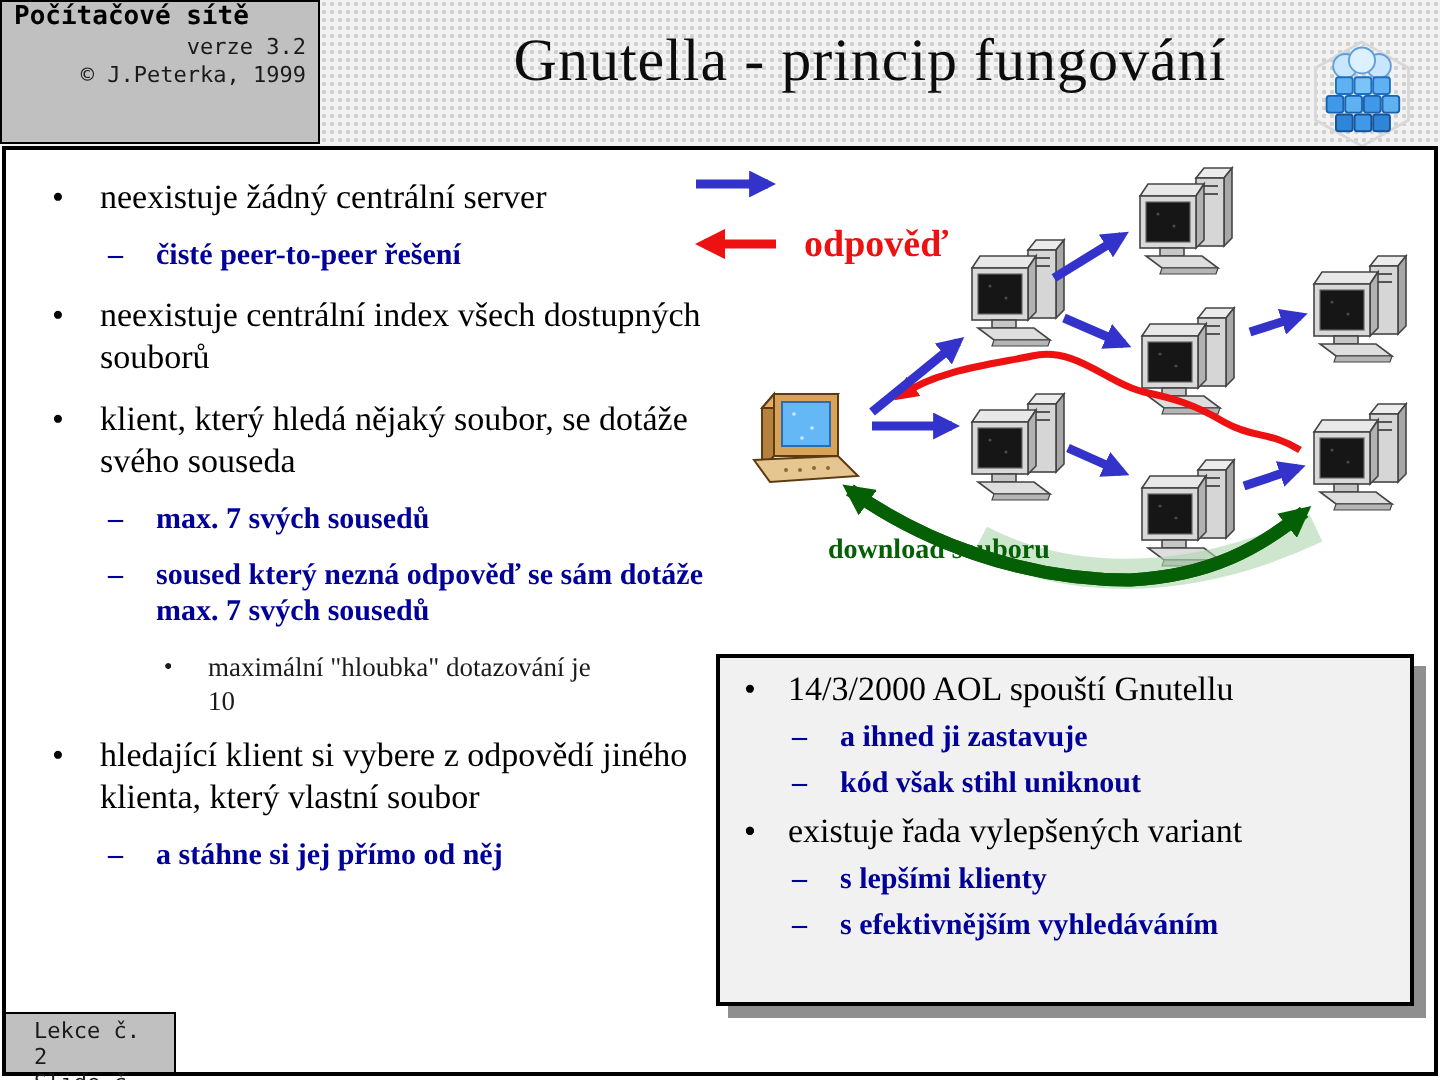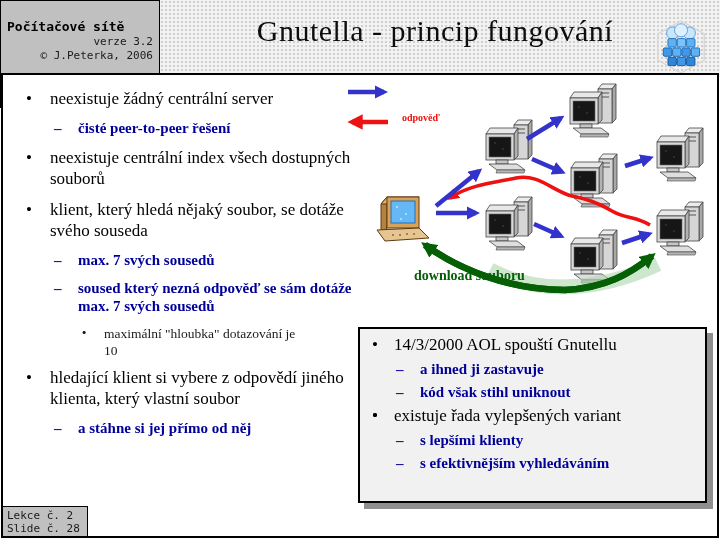--- a/index.html
+++ b/index.html
@@ -6,21 +6,21 @@
   .slide{position:relative;width:720px;height:540px;background:#fff;overflow:hidden;
          font-family:"Liberation Serif","DejaVu Serif",serif;}
 
   
   .top-strip{position:absolute;left:0;top:0;width:720px;height:75px;
     background-color:#f2f2f2;
     background-image:radial-gradient(#cfcfcf 1px, transparent 1.2px);
     background-size:4px 4px;}
   .header-box{position:absolute;left:0;top:0;width:146px;height:70px;
     background:var(--headerGray,#c0c0c0);border:1px solid #000;
-    padding:18px 6px;box-sizing:content-box;
+    padding:0 6px;box-sizing:content-box;
     font-family:"DejaVu Sans Mono","Liberation Mono",monospace;}
   .course-title{font-size:13px;font-weight:bold;color:#000;line-height:16px;}
   .header-meta{font-size:11px;color:#1a1a1a;line-height:14px;text-align:right;}
   .slide-title{position:absolute;left:200px;top:14px;width:470px;
     font-size:30px;color:#0d0d0d;text-align:center;letter-spacing:0.5px;}
   .logo-wrap{position:absolute;left:652px;top:20px;width:58px;height:54px;}
   .gnutella-watermark{position:absolute;left:626px;top:74px;width:92px;text-align:right;
     font-family:"DejaVu Sans Mono","Liberation Mono",monospace;
     font-size:10px;font-weight:bold;color:#b5b5b5;letter-spacing:1px;}
 
@@ -38,52 +38,52 @@
       padding-left:64px;margin-bottom:10px;}
   .l2 .mk{left:40px;}
   .l3{font-size:13.5px;line-height:17px;color:#1a1a1a;padding-left:90px;margin-bottom:8px;}
   .l3 .mk{left:68px;font-size:12px;}
   .w-narrow{max-width:300px;}
 
   
   .diagram-svg{position:absolute;left:340px;top:78px;}
   .legend-query{position:absolute;left:400px;top:84px;font-size:15px;font-weight:bold;
     color:var(--accentBlue,#2222cc);}
-  .legend-response{position:absolute;left:402px;top:112px;font-size:10px;font-weight:bold;
+  .legend-response{position:absolute;left:402px;top:112px;font-size:19px;font-weight:bold;
     color:var(--accentRed,#ee1111);}
   .download-label{position:absolute;left:414px;top:268px;font-size:14px;font-weight:bold;
     color:var(--accentGreen,#056005);}
 
   
   .info-box{position:absolute;left:358px;top:327px;width:349px;height:176px;
     background:#f1f1f1;border:2px solid #000;box-shadow:6px 6px 0 #8f8f8f;
     padding:6px 2px;box-sizing:border-box;}
   .b1{font-size:17px;line-height:20px;color:#000;padding-left:32px;margin-bottom:5px;}
   .b1 .mk{left:10px;}
   .b2{font-size:15px;line-height:18px;font-weight:bold;color:var(--navy,#000099);
       padding-left:58px;margin-bottom:5px;}
   .b2 .mk{left:34px;}
 
   
   .footer-box{position:absolute;left:2px;top:506px;width:86px;height:31px;
     background:var(--headerGray,#c0c0c0);border:1px solid #000;box-sizing:border-box;
-    padding:2px 4px;font-family:"DejaVu Sans Mono","Liberation Mono",monospace;
+    padding:2px 14px;font-family:"DejaVu Sans Mono","Liberation Mono",monospace;
     font-size:11px;line-height:13px;color:#1a1a1a;}
 </style>
 </head>
 <body>
 
 <div class="slide">
 
   <div class="top-strip"></div>
 
   <div class="header-box">
     <div class="course-title">Počítačové sítě</div>
     <div class="header-meta">verze 3.2</div>
-    <div class="header-meta">© J.Peterka, 2006</div>
+    <div class="header-meta">© J.Peterka, 1999</div>
   </div>
 
   <div class="slide-title">Gnutella - princip fungování</div>
 
   <div class="logo-wrap">
     <svg width="58" height="54" viewBox="0 0 60 58">
       <polygon points="30,1 55,15 55,43 30,57 5,43 5,15" fill="none" stroke="#d8d8d8" stroke-width="1.5"></polygon>
       <circle cx="21" cy="14" r="6.5" fill="#c9e6ff" stroke="#5f9fd8" stroke-width="1"></circle>
       <circle cx="39" cy="14" r="6.5" fill="#c9e6ff" stroke="#5f9fd8" stroke-width="1"></circle>
       <circle cx="30" cy="11" r="7" fill="#ddf0ff" stroke="#5f9fd8" stroke-width="1"></circle>

